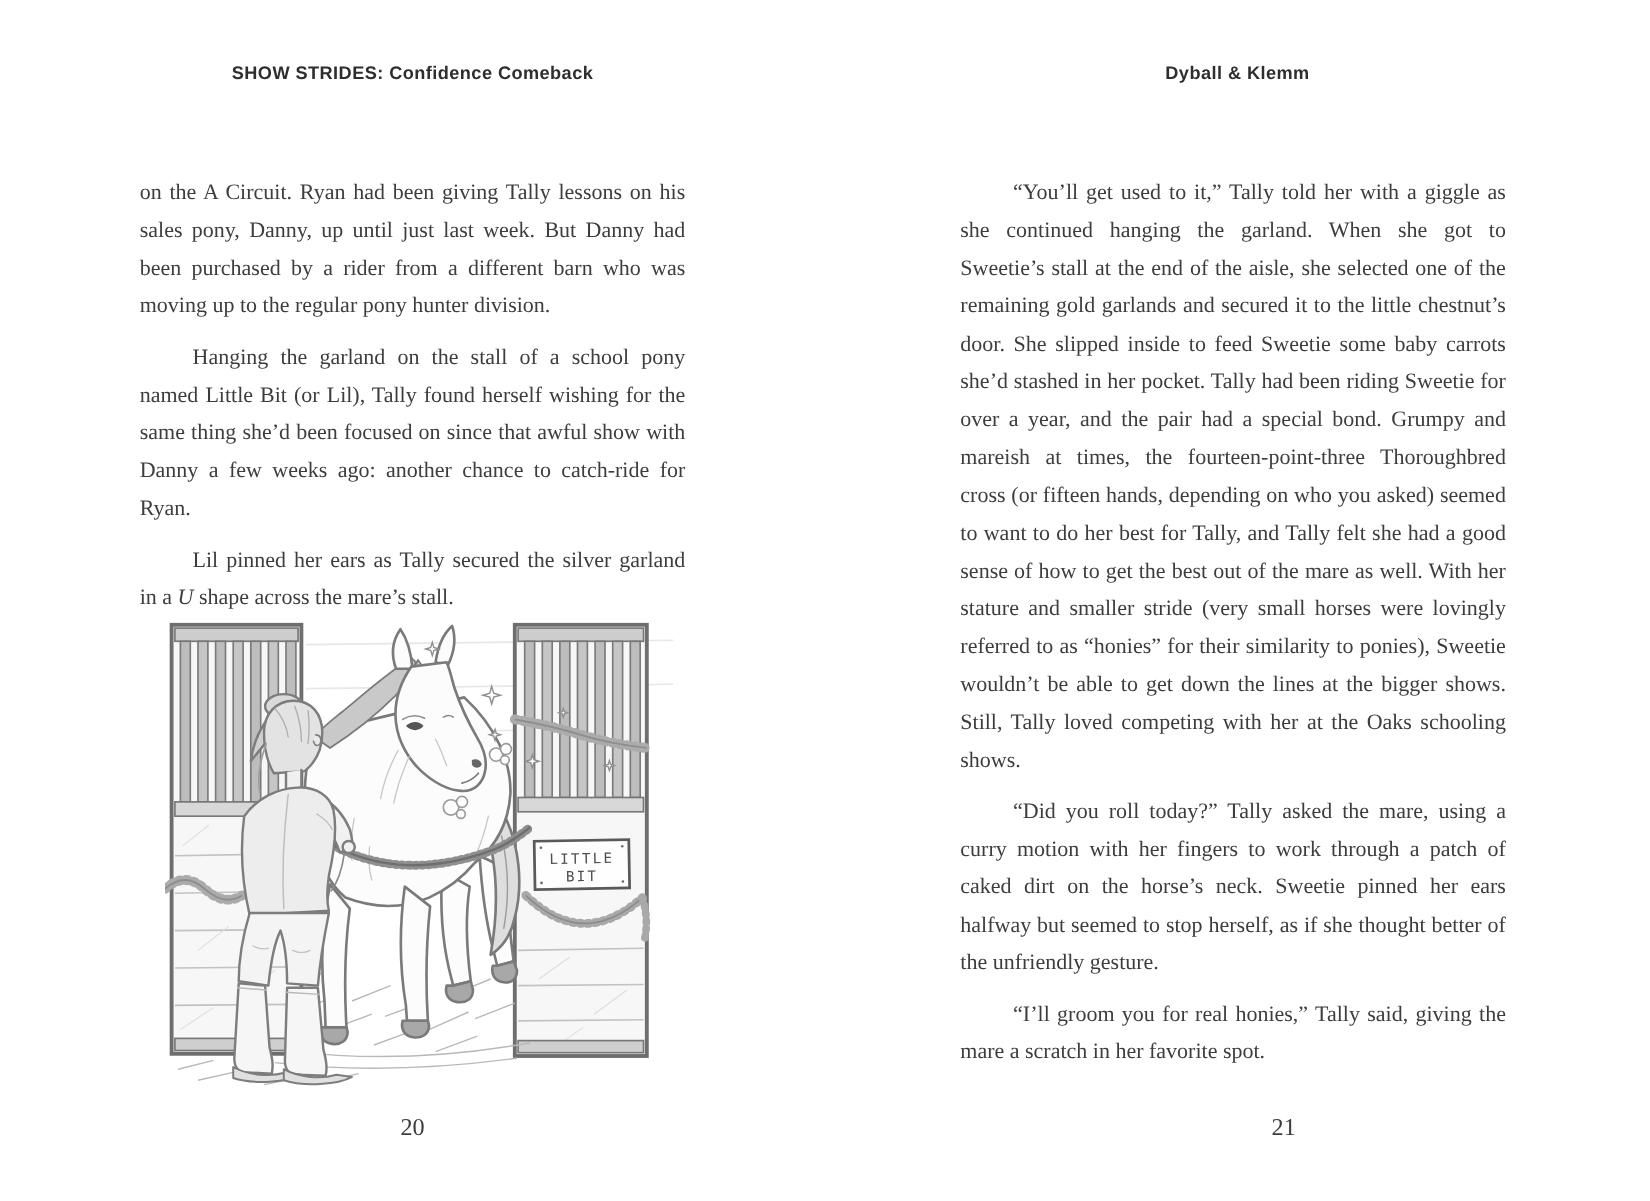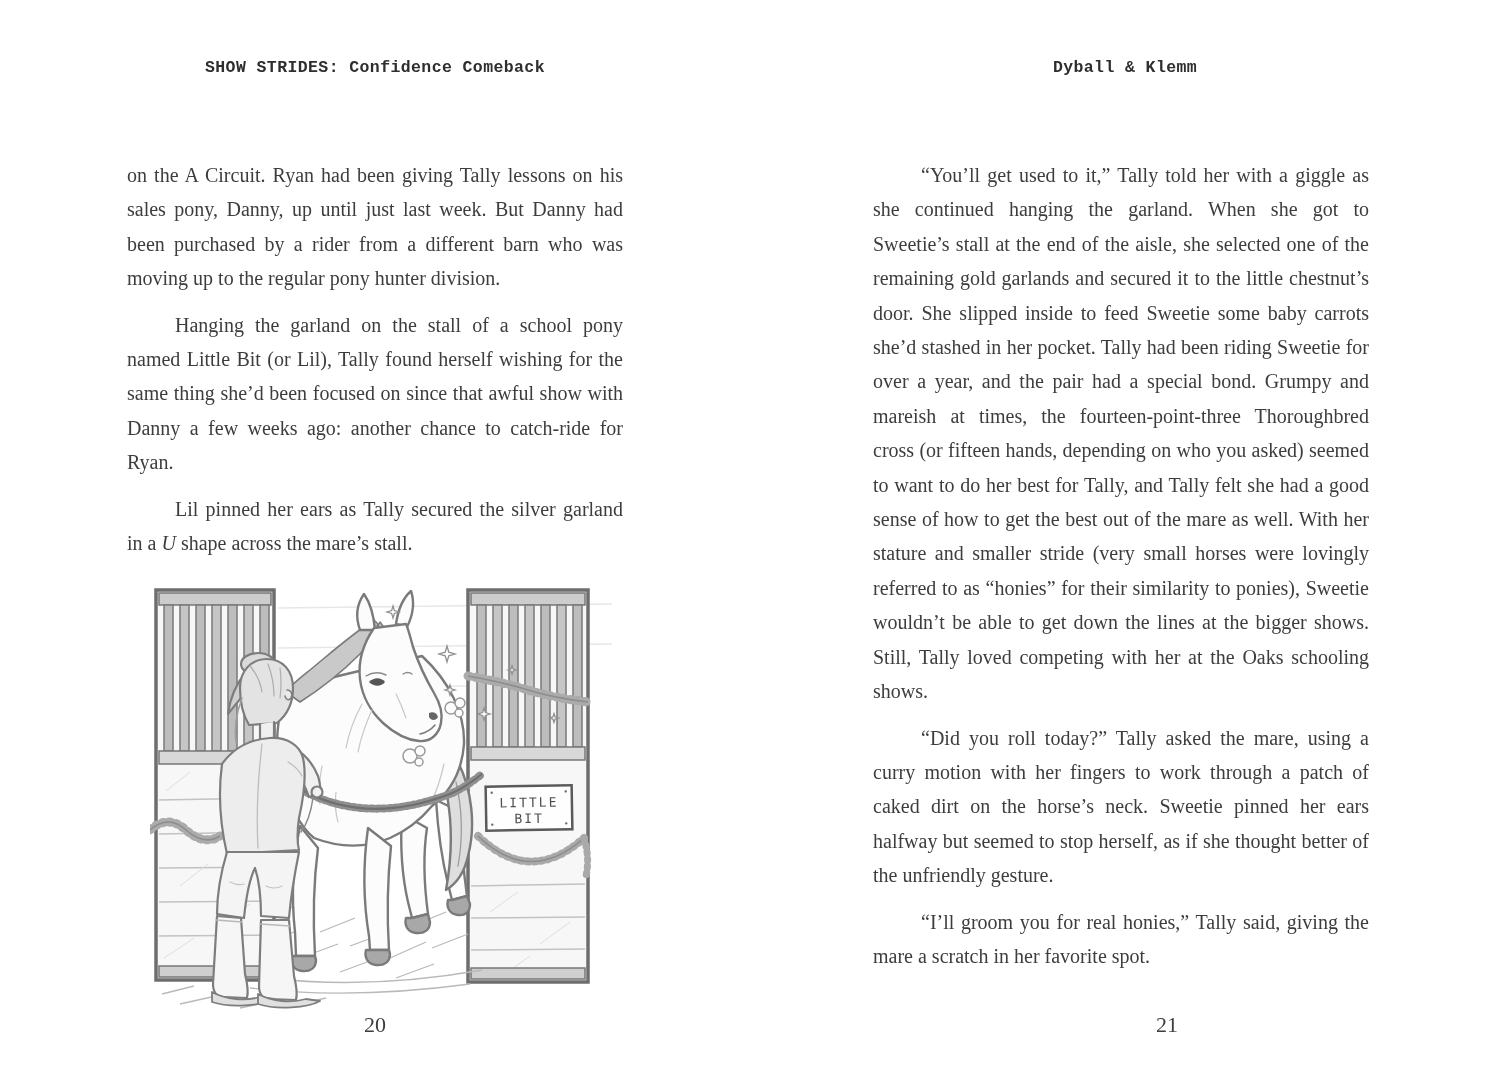--- a/index.html
+++ b/index.html
@@ -3,42 +3,42 @@
 <meta charset="utf-8">
 <style>
   html,body{margin:0;padding:0;}
   body{
     width:1500px;height:1092px;position:relative;overflow:hidden;
     background:#ffffff;
     font-family:"Liberation Serif", serif;
   }
   .running-head{
     position:absolute;top:58px;width:520px;text-align:center;
-    font-family:Liberation Mono, monospace;font-weight:bold;
+    font-family:Liberation Sans, sans-serif;font-weight:bold;
     font-size:16.5px;letter-spacing:.4px;color:#2e2e2e;
   }
   .head-left{left:115px;}
   .head-right{left:865px;}
   .text-col{
     position:absolute;top:146px;width:520px;
     font-size:20px;line-height:34.4px;color:#3d3d3d;
     text-align:justify;
   }
   .col-left{left:115px;}
   .col-right{left:861px;}
   .text-col p{margin:12px;text-indent:48px;}
   .text-col p.no-indent{text-indent:0;}
   .pagenum{
     position:absolute;top:1012px;width:520px;text-align:center;
     font-size:22px;color:#3d3d3d;
   }
   .pn-left{left:115px;}
   .pn-right{left:907px;text-align:center;}
   figure.illustration{
-    position:absolute;left:150px;top:586px;width:470px;height:425px;margin:0;
+    position:absolute;left:150px;top:564px;width:470px;height:425px;margin:0;
   }
   figure.illustration svg{display:block;width:470px;height:425px;}
   em{font-style:italic;}
 </style>
 </head>
 <body>
 
 <div class="running-head head-left">SHOW STRIDES: Confidence Comeback</div>
 <div class="running-head head-right">Dyball &amp; Klemm</div>
 

